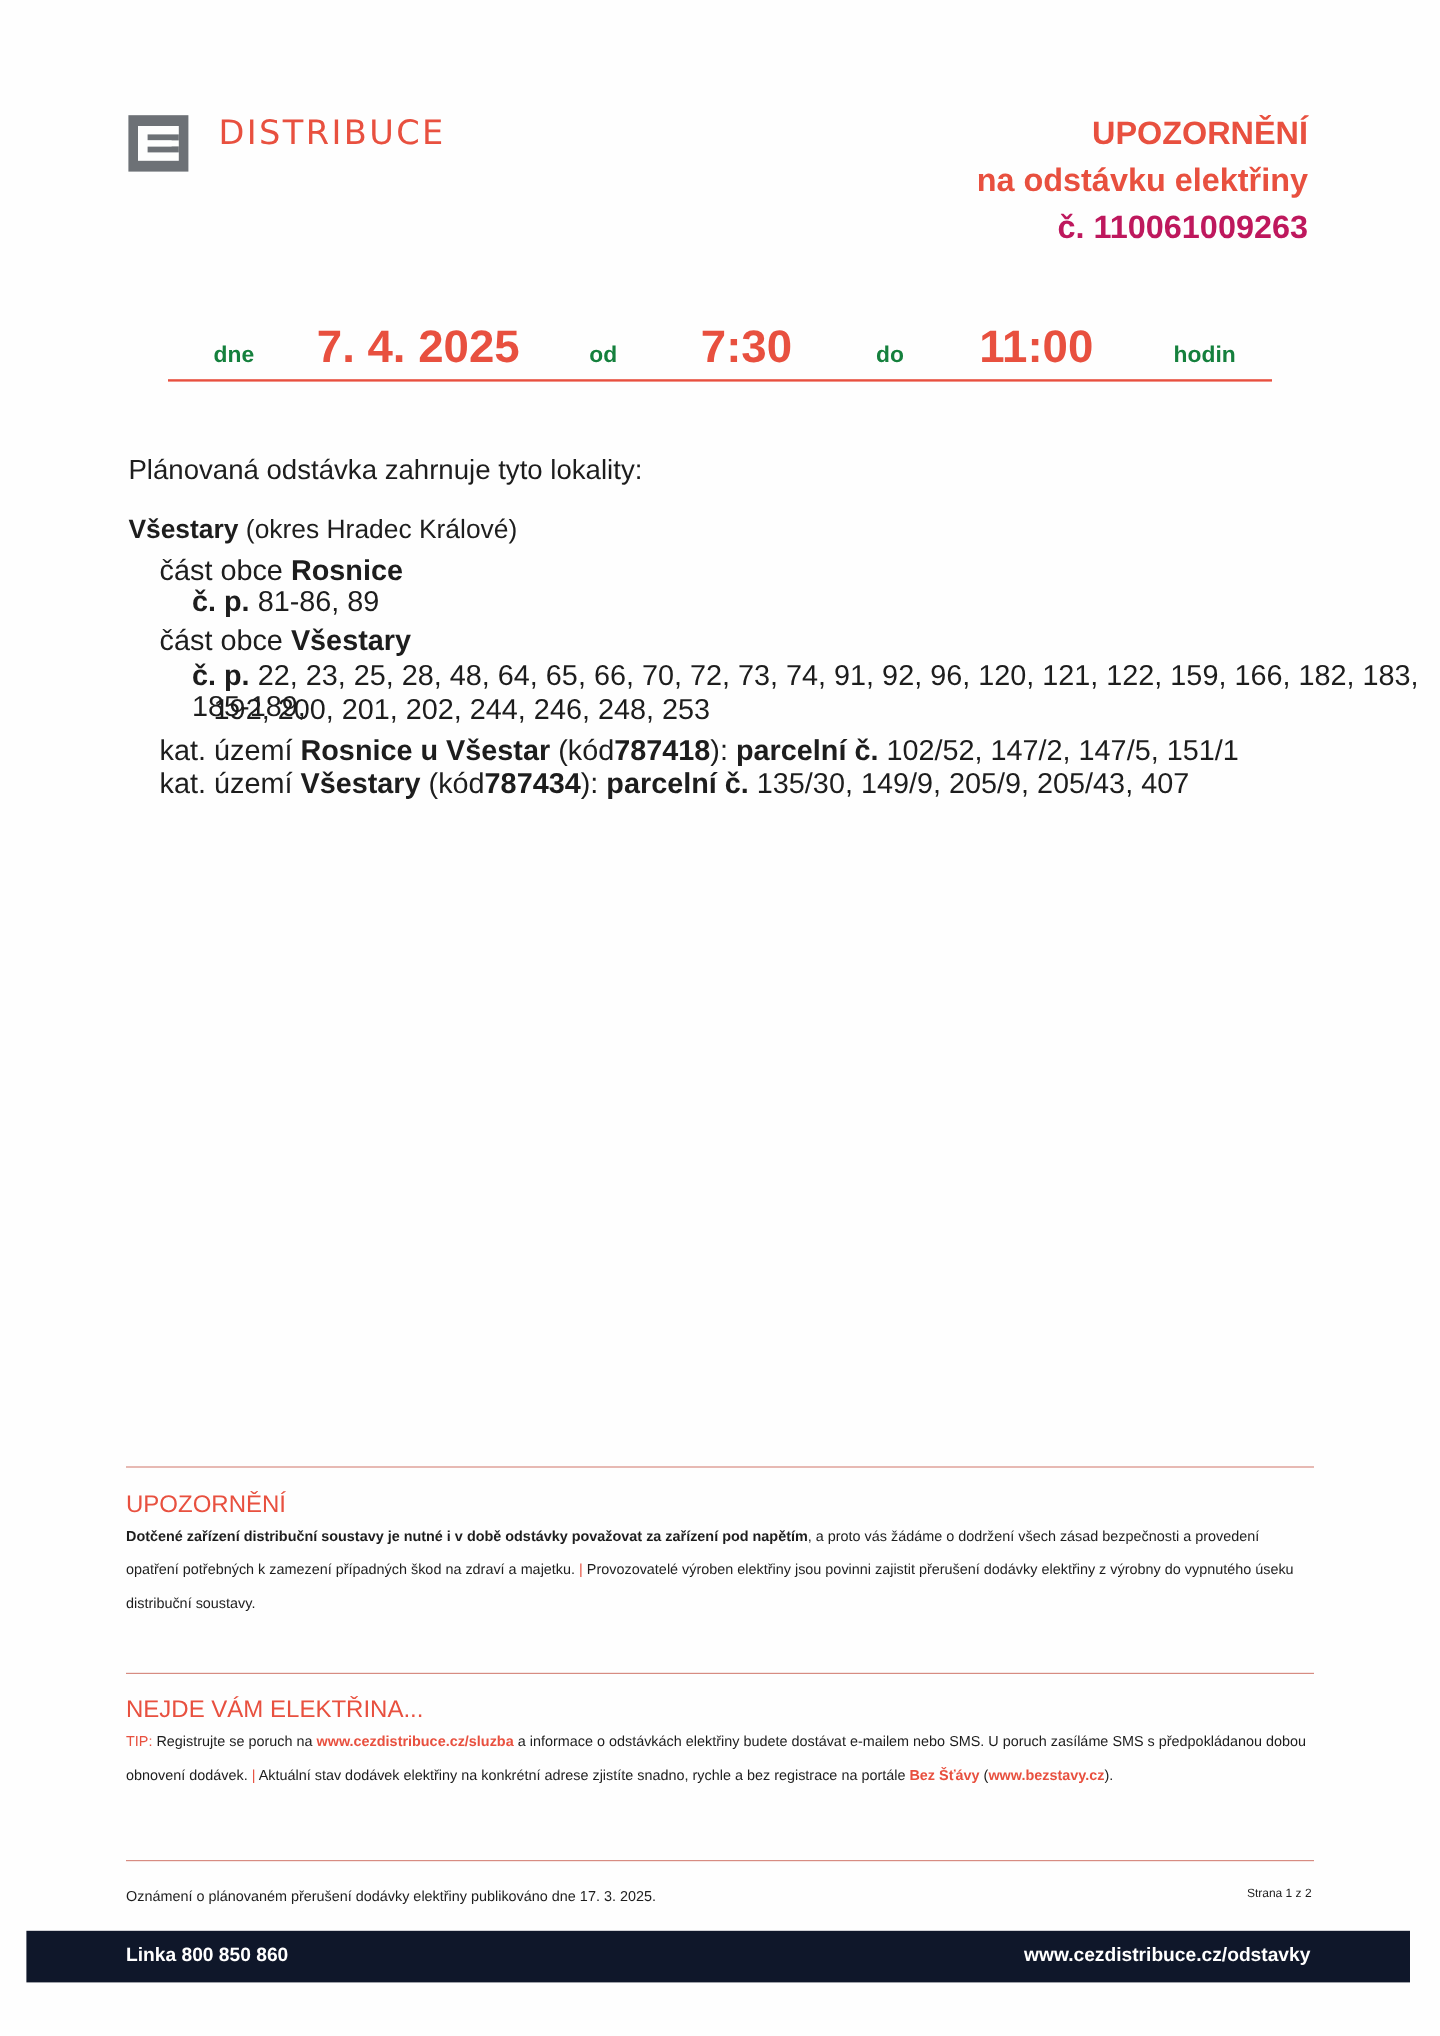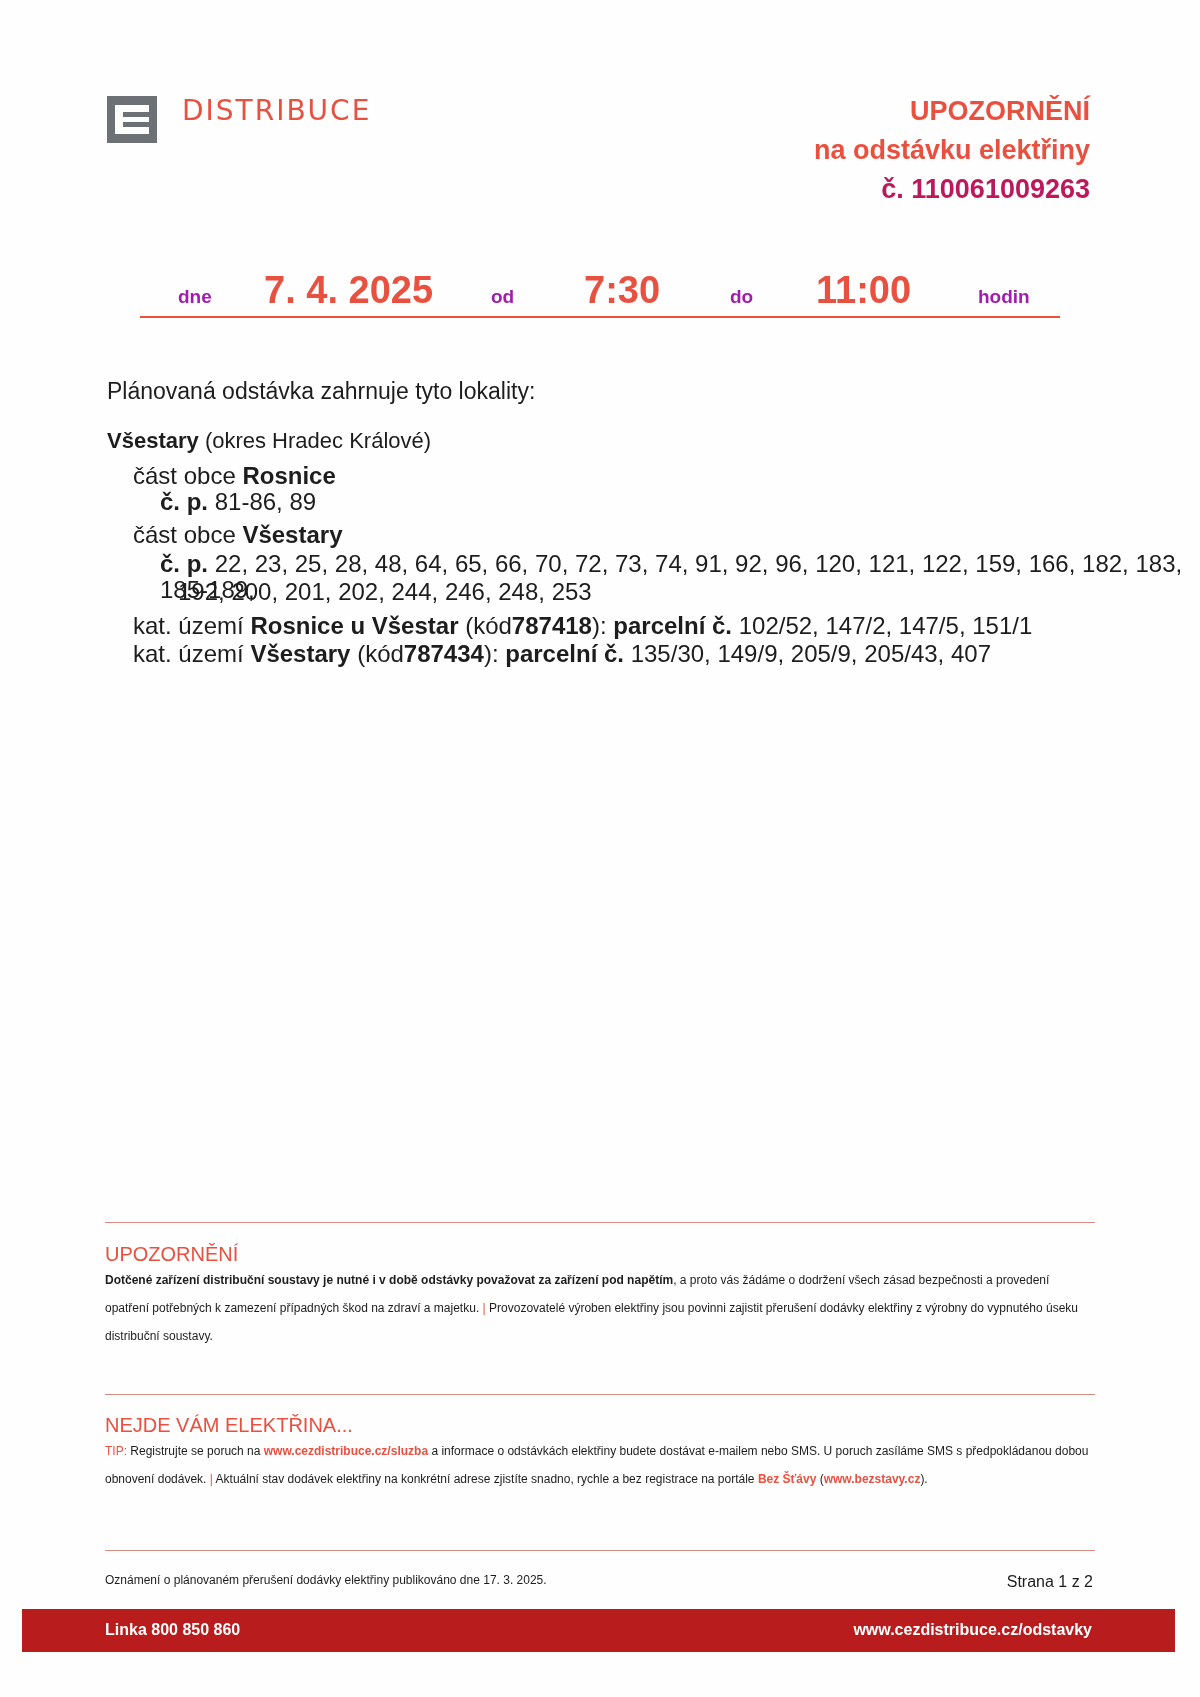--- a/index.html
+++ b/index.html
@@ -35,40 +35,40 @@
       font-family: "DejaVu Sans", sans-serif; font-weight: normal;
     }
 
     
     .hdr-right { right: 110px; top: 92px; text-align: right; font-weight: bold; font-size: 27px; line-height: 39px; }
     .hdr-right .num { color: #be185d; }
 
     
     .dateline { left: 140px; top: 264px; width: 920px; height: 52px; border-bottom: 2px solid #e8503f; }
     .dateline span { position: absolute; bottom: 8px; }
-    .dl-small { font-size: 19px; font-weight: bold; color: #a21caf; }
+    .dl-small { font-size: 19px; font-weight: bold; color: #15803d; }
     .dl-big { font-size: 38px; font-weight: bold; color: #e8503f; bottom: 4px !important; margin-top: 11px; }
 
     
     .loc-title { left: 107px; top: 378px; font-size: 23px; font-weight: normal; }
     .loc-town { left: 107px; top: 428px; font-size: 22px; }
     .loc-line { font-size: 24px; line-height: 26px; }
     b { font-weight: bold; }
 
     
     .hr { left: 105px; width: 990px; height: 1px; background: #d78c82; }
     .sec-title { left: 105px; font-size: 20px; color: #e8503f; }
     .sec-body { left: 105px; width: 990px; font-size: 12px; line-height: 28px; }
     .pipe { color: #e8503f; }
 
     .foot-note { left: 105px; top: 1573px; font-size: 12px; }
-    .foot-page { right: 107px; top: 1573px; font-size: 16px; }
+    .foot-page { right: 107px; top: 1573px; font-size: 10px; }
 
     .redbar {
-      left: 22px; top: 1609px; width: 1153px; height: 43px; background: #b91c1c;
+      left: 22px; top: 1609px; width: 1153px; height: 43px; background: #0f172a;
       color: #fff; font-weight: bold; font-size: 16px;
     }
     .redbar .l { position: absolute; left: 83px; top: 12px; }
     .redbar .r { position: absolute; right: 83px; top: 12px; }
   </style>
 </head>
 <body>
 
 <div class="abs logo-mark">
   <div class="e-outer"></div>

